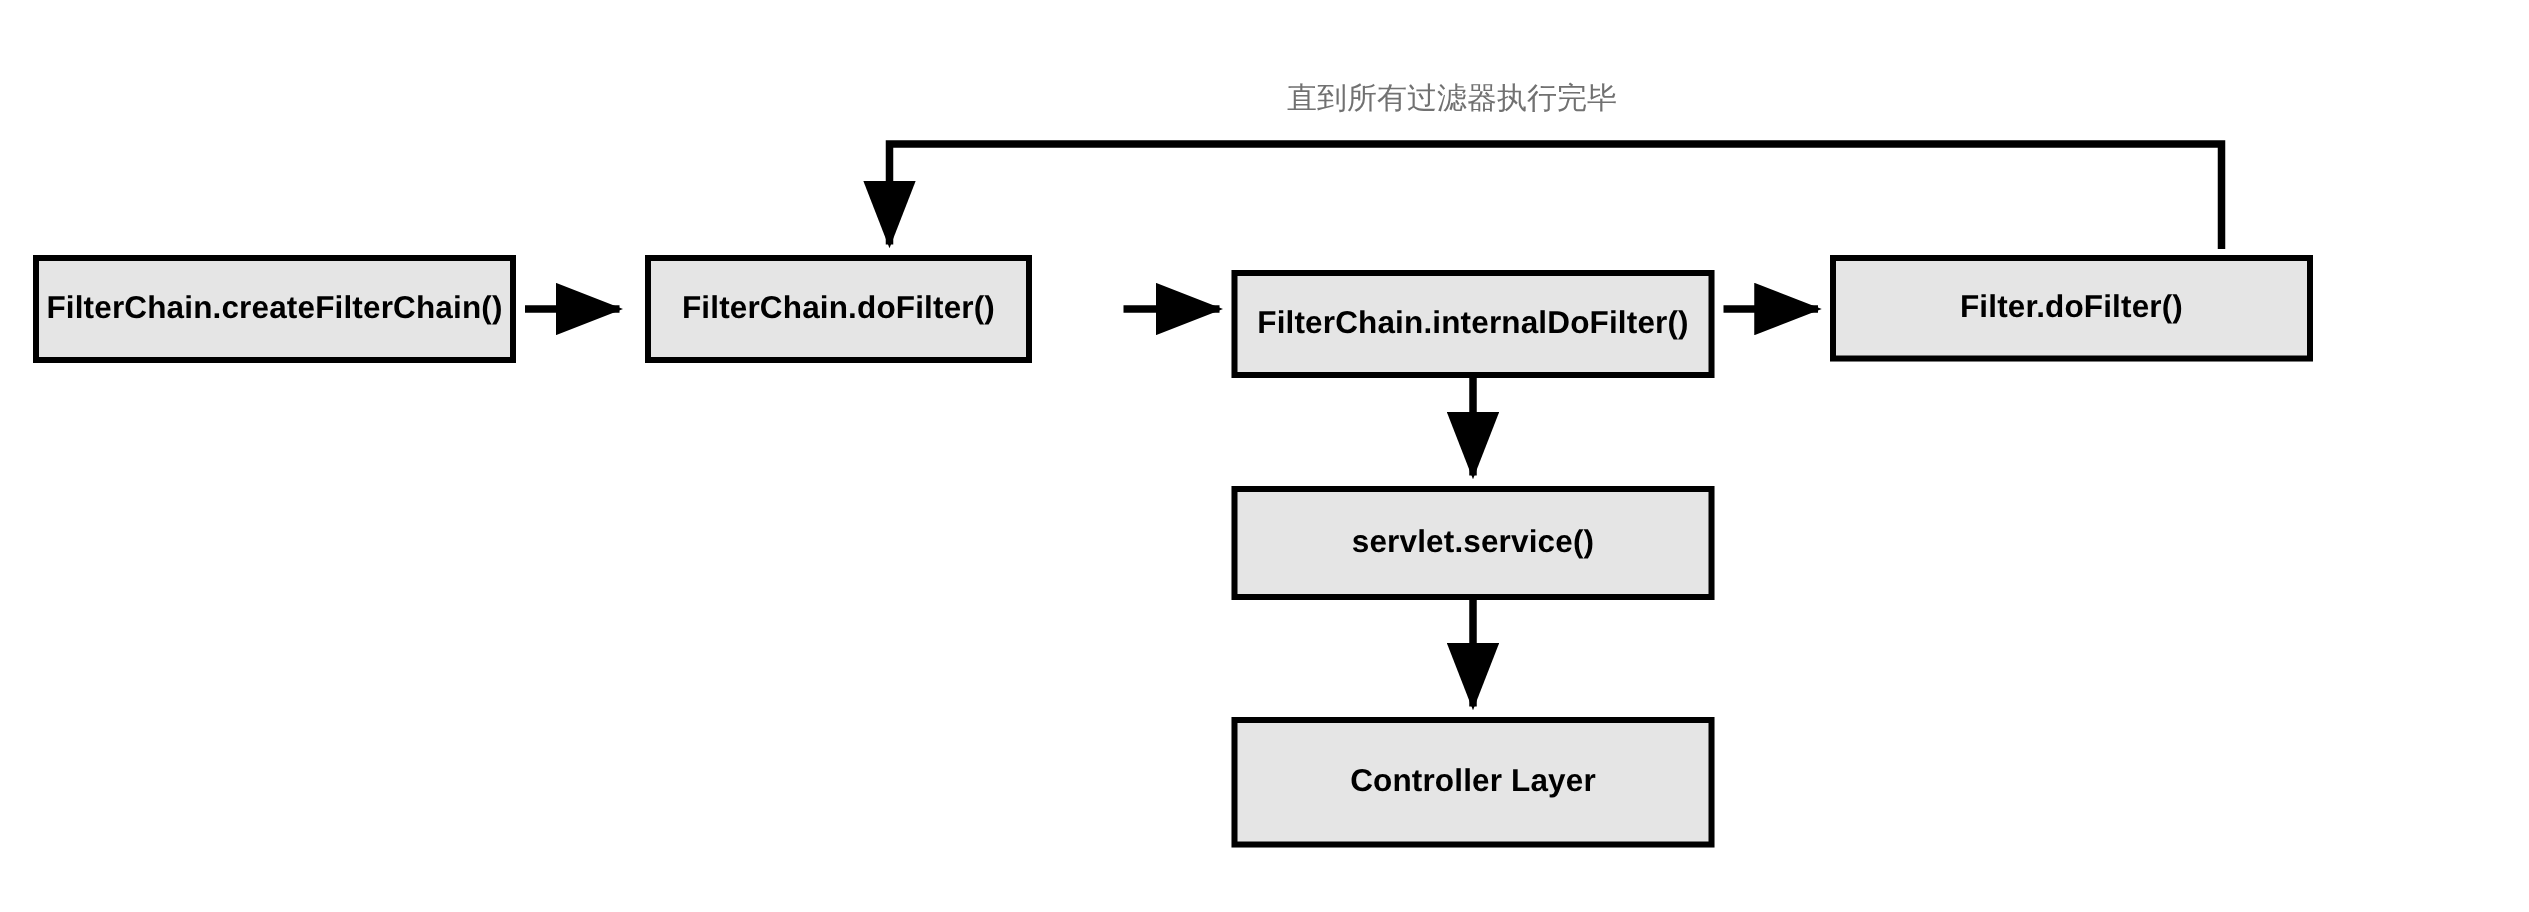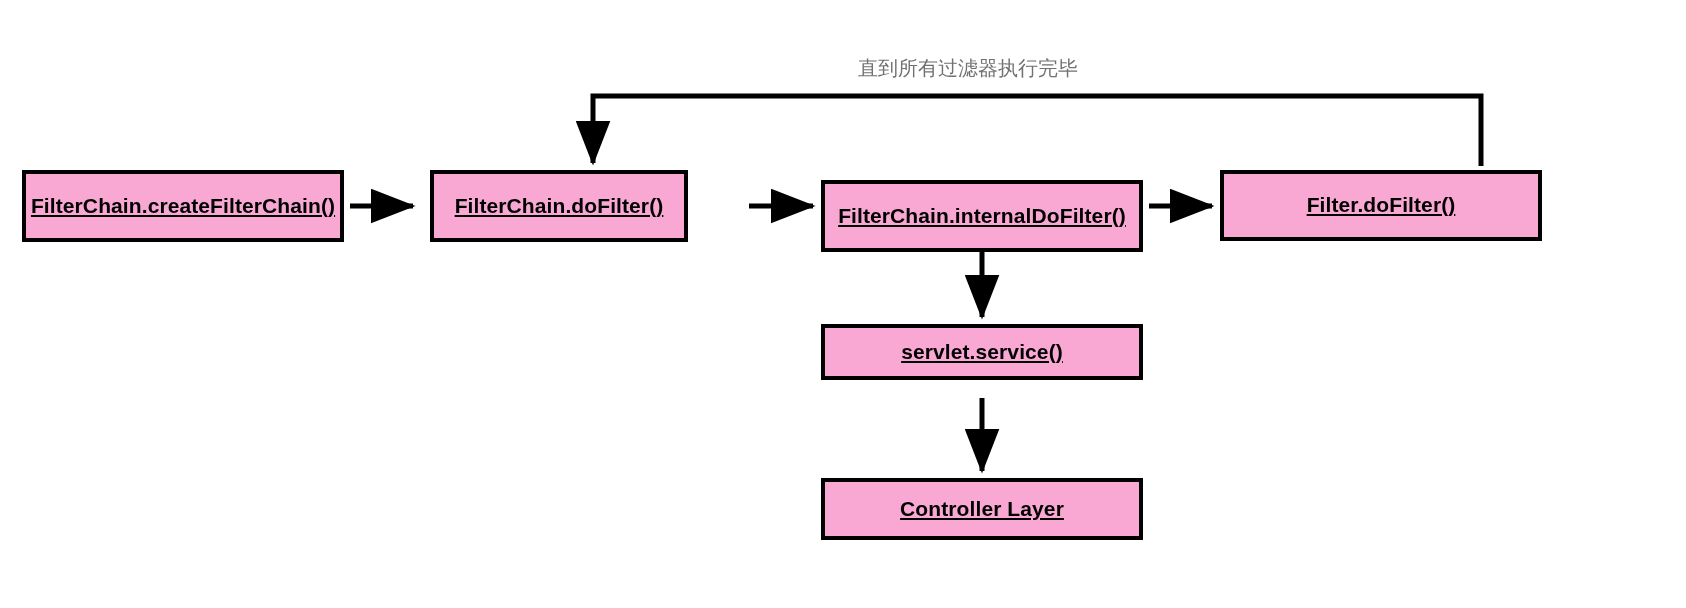--- a/index.html
+++ b/index.html
@@ -15,51 +15,51 @@
     width: 1686px;
     height: 608px;
     background: #ffffff;
     overflow: hidden;
   }
 
   
   .node {
     position: absolute;
     box-sizing: border-box;
-    background: #f9a8d4;
+    background: #e5e5e5;
     border: 4px solid #000000;
     display: flex;
     align-items: center;
     justify-content: center;
     text-align: right;
-    text-decoration: underline;
   }
   .node-label {
     font-size: 21px;
     font-weight: bold;
     color: #000000;
     letter-spacing: 0.1px;
     line-height: 1.15;
     white-space: nowrap;
   }
 
   #node-create-chain { left: 22px;   top: 170px; width: 322px; height: 72px; }
   #node-dofilter     { left: 430px;  top: 170px; width: 258px; height: 72px; }
   #node-internal     { left: 821px;  top: 180px; width: 322px; height: 72px; }
   #node-filter       { left: 1220px; top: 170px; width: 322px; height: 71px; }
-  #node-servlet      { left: 821px;  top: 324px; width: 322px; height: 56px; }
-  #node-controller   { left: 821px;  top: 478px; width: 322px; height: 62px; }
+  #node-servlet      { left: 821px;  top: 324px; width: 322px; height: 76px; }
+  #node-controller   { left: 821px;  top: 478px; width: 322px; height: 87px; }
 
   
   .annotation {
     position: absolute;
     color: #717171;
     font-size: 20px;
     white-space: nowrap;
     line-height: 1.2;
+    font-family: Liberation Mono, monospace;
   }
   #anno-loop     { left: 858px;  top: 56px;  }
   #anno-param    { left: 1038px; top: 137px; }
 
   
   #connectors {
     position: absolute;
     left: 0;
     top: 0;
     width: 1686px;

